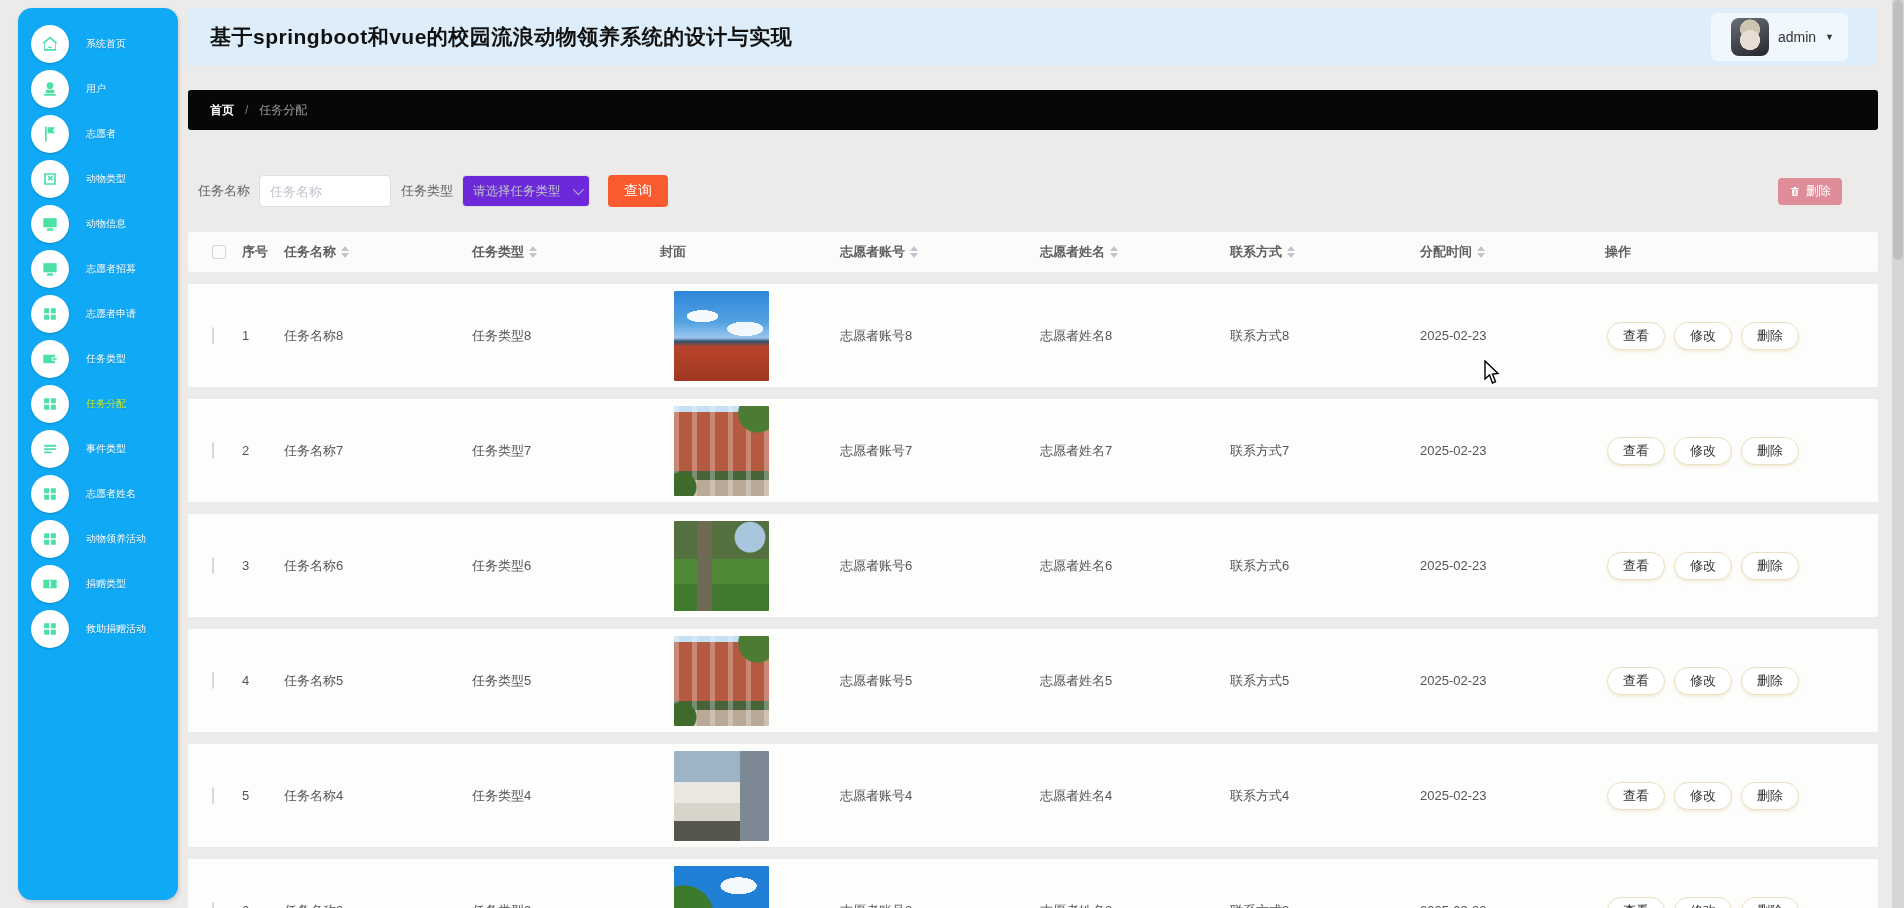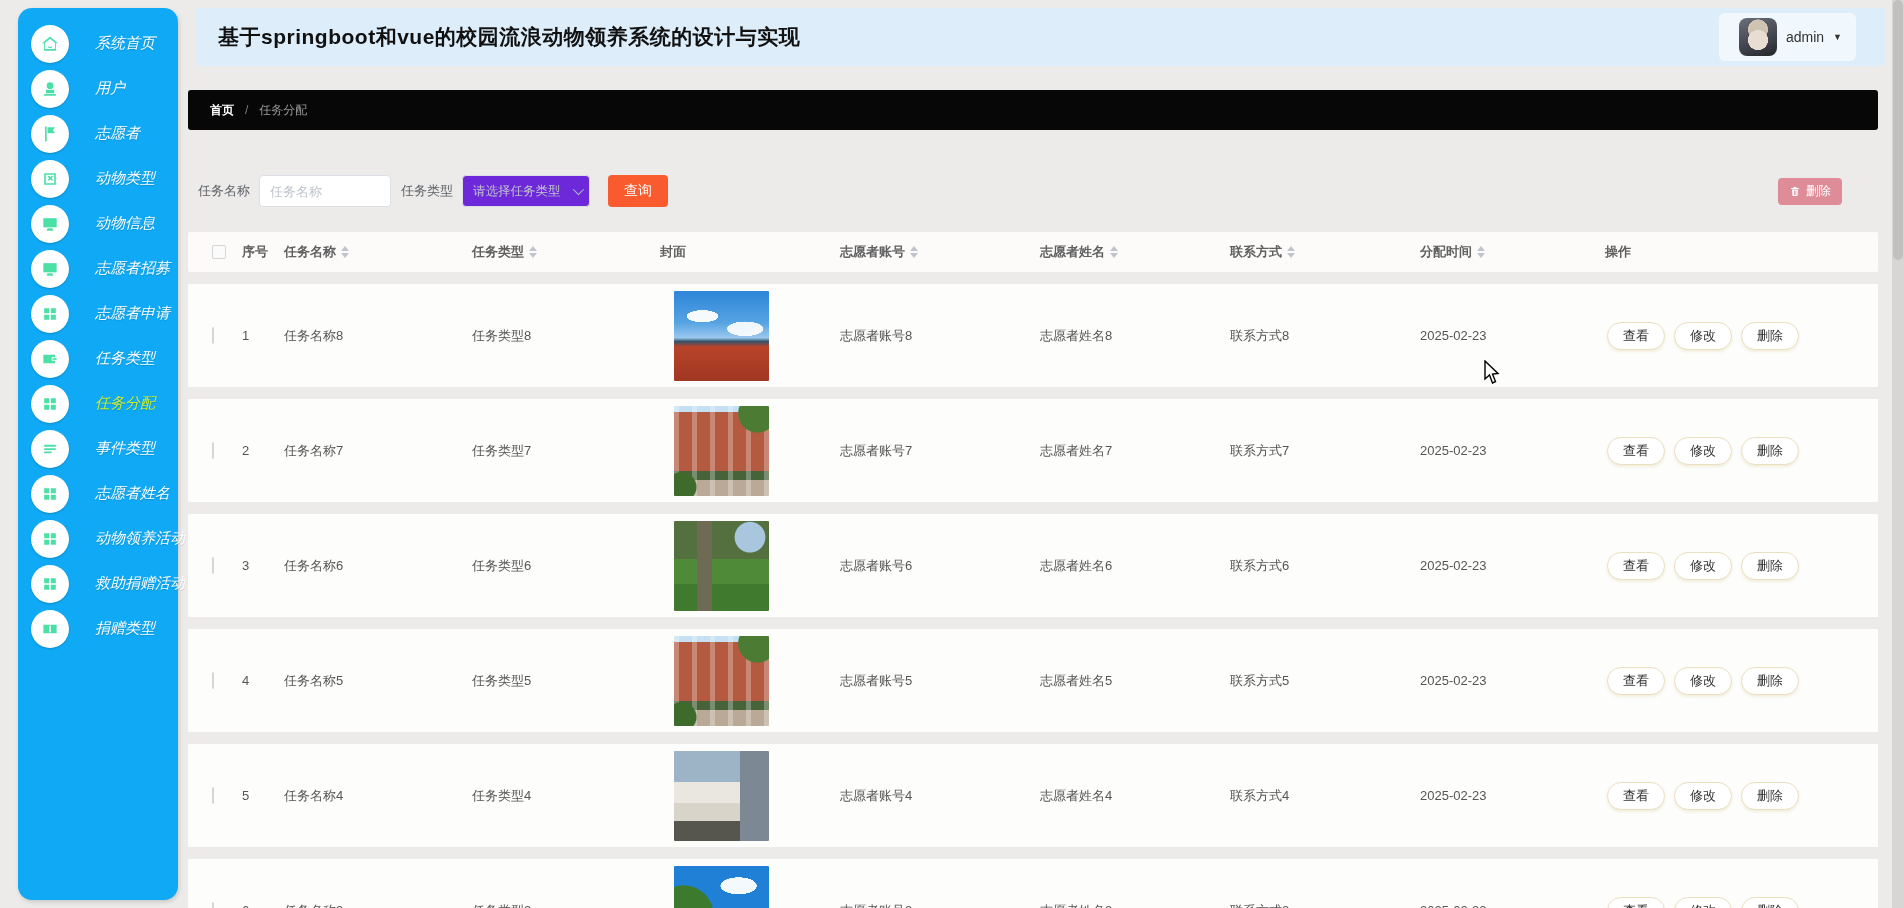--- a/index.html
+++ b/index.html
@@ -7,28 +7,28 @@
     font-family:"Liberation Sans","DejaVu Sans",sans-serif; }
 
   
   .sidebar { position:absolute; left:18px; top:8px; width:160px; height:892px;
     background:#0fa9f5; border-radius:14px; padding-top:13px; box-shadow:1px 2px 4px rgba(0,0,0,.15); }
   .nav-item { height:45px; display:flex; align-items:center; padding-left:13px; cursor:pointer; }
   .icon-circle { width:38px; height:38px; background:#fff; border-radius:50%;
     display:flex; align-items:center; justify-content:center; flex:0 0 38px;
     box-shadow:0 1px 2px rgba(0,0,0,.18); }
   .icon-circle svg { width:20px; height:20px; fill:#4be0a6; }
-  .nav-label { color:#fff; font-size:15px; margin-left:26px; white-space:nowrap;
-    text-shadow:0 1px 1px rgba(0,0,0,.15);font-style:italic; }
+  .nav-label { color:#fff; font-size:10px; margin-left:17px; white-space:nowrap;
+    text-shadow:0 1px 1px rgba(0,0,0,.15); }
   .nav-item.active .nav-label { color:#c9ee2b; }
 
   
   .main { position:absolute; left:188px; top:8px; width:1690px; height:900px; }
 
-  .topbar { position:absolute; left:8px; top:0; width:100%; height:58px; background:#ddeefa;
+  .topbar { position:absolute; left:0; top:0; width:100%; height:58px; background:#ddeefa;
     border-radius:4px; display:flex; align-items:center; justify-content:space-between; }
   .page-title { font-size:21px; font-weight:bold; color:#111; padding-left:22px; letter-spacing:.5px; }
   .user-chip { display:flex; align-items:center; gap:9px; background:rgba(255,255,255,.55);
     border-radius:6px; padding:5px 14px 5px 20px; margin-right:30px; cursor:pointer; }
   .avatar { width:38px; height:38px; border-radius:8px;
     background:
       radial-gradient(circle at 50% 58%, #e8ddd2 0 34%, transparent 35%),
       radial-gradient(circle at 50% 30%, #cfc3b2 0 30%, transparent 31%),
       linear-gradient(160deg,#6b6f7a 0%, #3a3d46 70%, #23252b 100%); }
   .user-name { font-size:14px; color:#333; }
@@ -209,33 +209,33 @@
     <span class="icon-circle">
         <svg viewBox="0 0 24 24">
           <path d="M5 5h6v6H5zM13 5h6v6h-6zM5 13h6v6H5zM13 13h6v6h-6z"></path>
         </svg>
       </span>
     <span class="nav-label">动物领养活动</span>
   </div>
   <div class="nav-item">
     <span class="icon-circle">
         <svg viewBox="0 0 24 24">
-          <path d="M5 5h6v6H5zM13 5h6v6h-6zM5 13h6v6H5zM13 13h6v6h-6z"></path>
-        </svg>
-      </span>
-    <span class="nav-label">救助捐赠活动</span>
-  </div>
-  <div class="nav-item">
-    <span class="icon-circle">
-        <svg viewBox="0 0 24 24">
           <path d="M4 7h16v4a2 2 0 0 0 0 2v4H4v-4a2 2 0 0 0 0-2V7z"></path>
           <rect x="11" y="8" width="2" height="8" fill="#fff"></rect>
         </svg>
       </span>
     <span class="nav-label">捐赠类型</span>
+  </div>
+  <div class="nav-item">
+    <span class="icon-circle">
+        <svg viewBox="0 0 24 24">
+          <path d="M5 5h6v6H5zM13 5h6v6h-6zM5 13h6v6H5zM13 13h6v6h-6z"></path>
+        </svg>
+      </span>
+    <span class="nav-label">救助捐赠活动</span>
   </div>
 </aside>
 
 <div class="main">
 
   <div class="topbar">
     <h1 class="page-title">基于springboot和vue的校园流浪动物领养系统的设计与实现</h1>
     <div class="user-chip">
       <span class="avatar"></span>
       <span class="user-name">admin</span>

